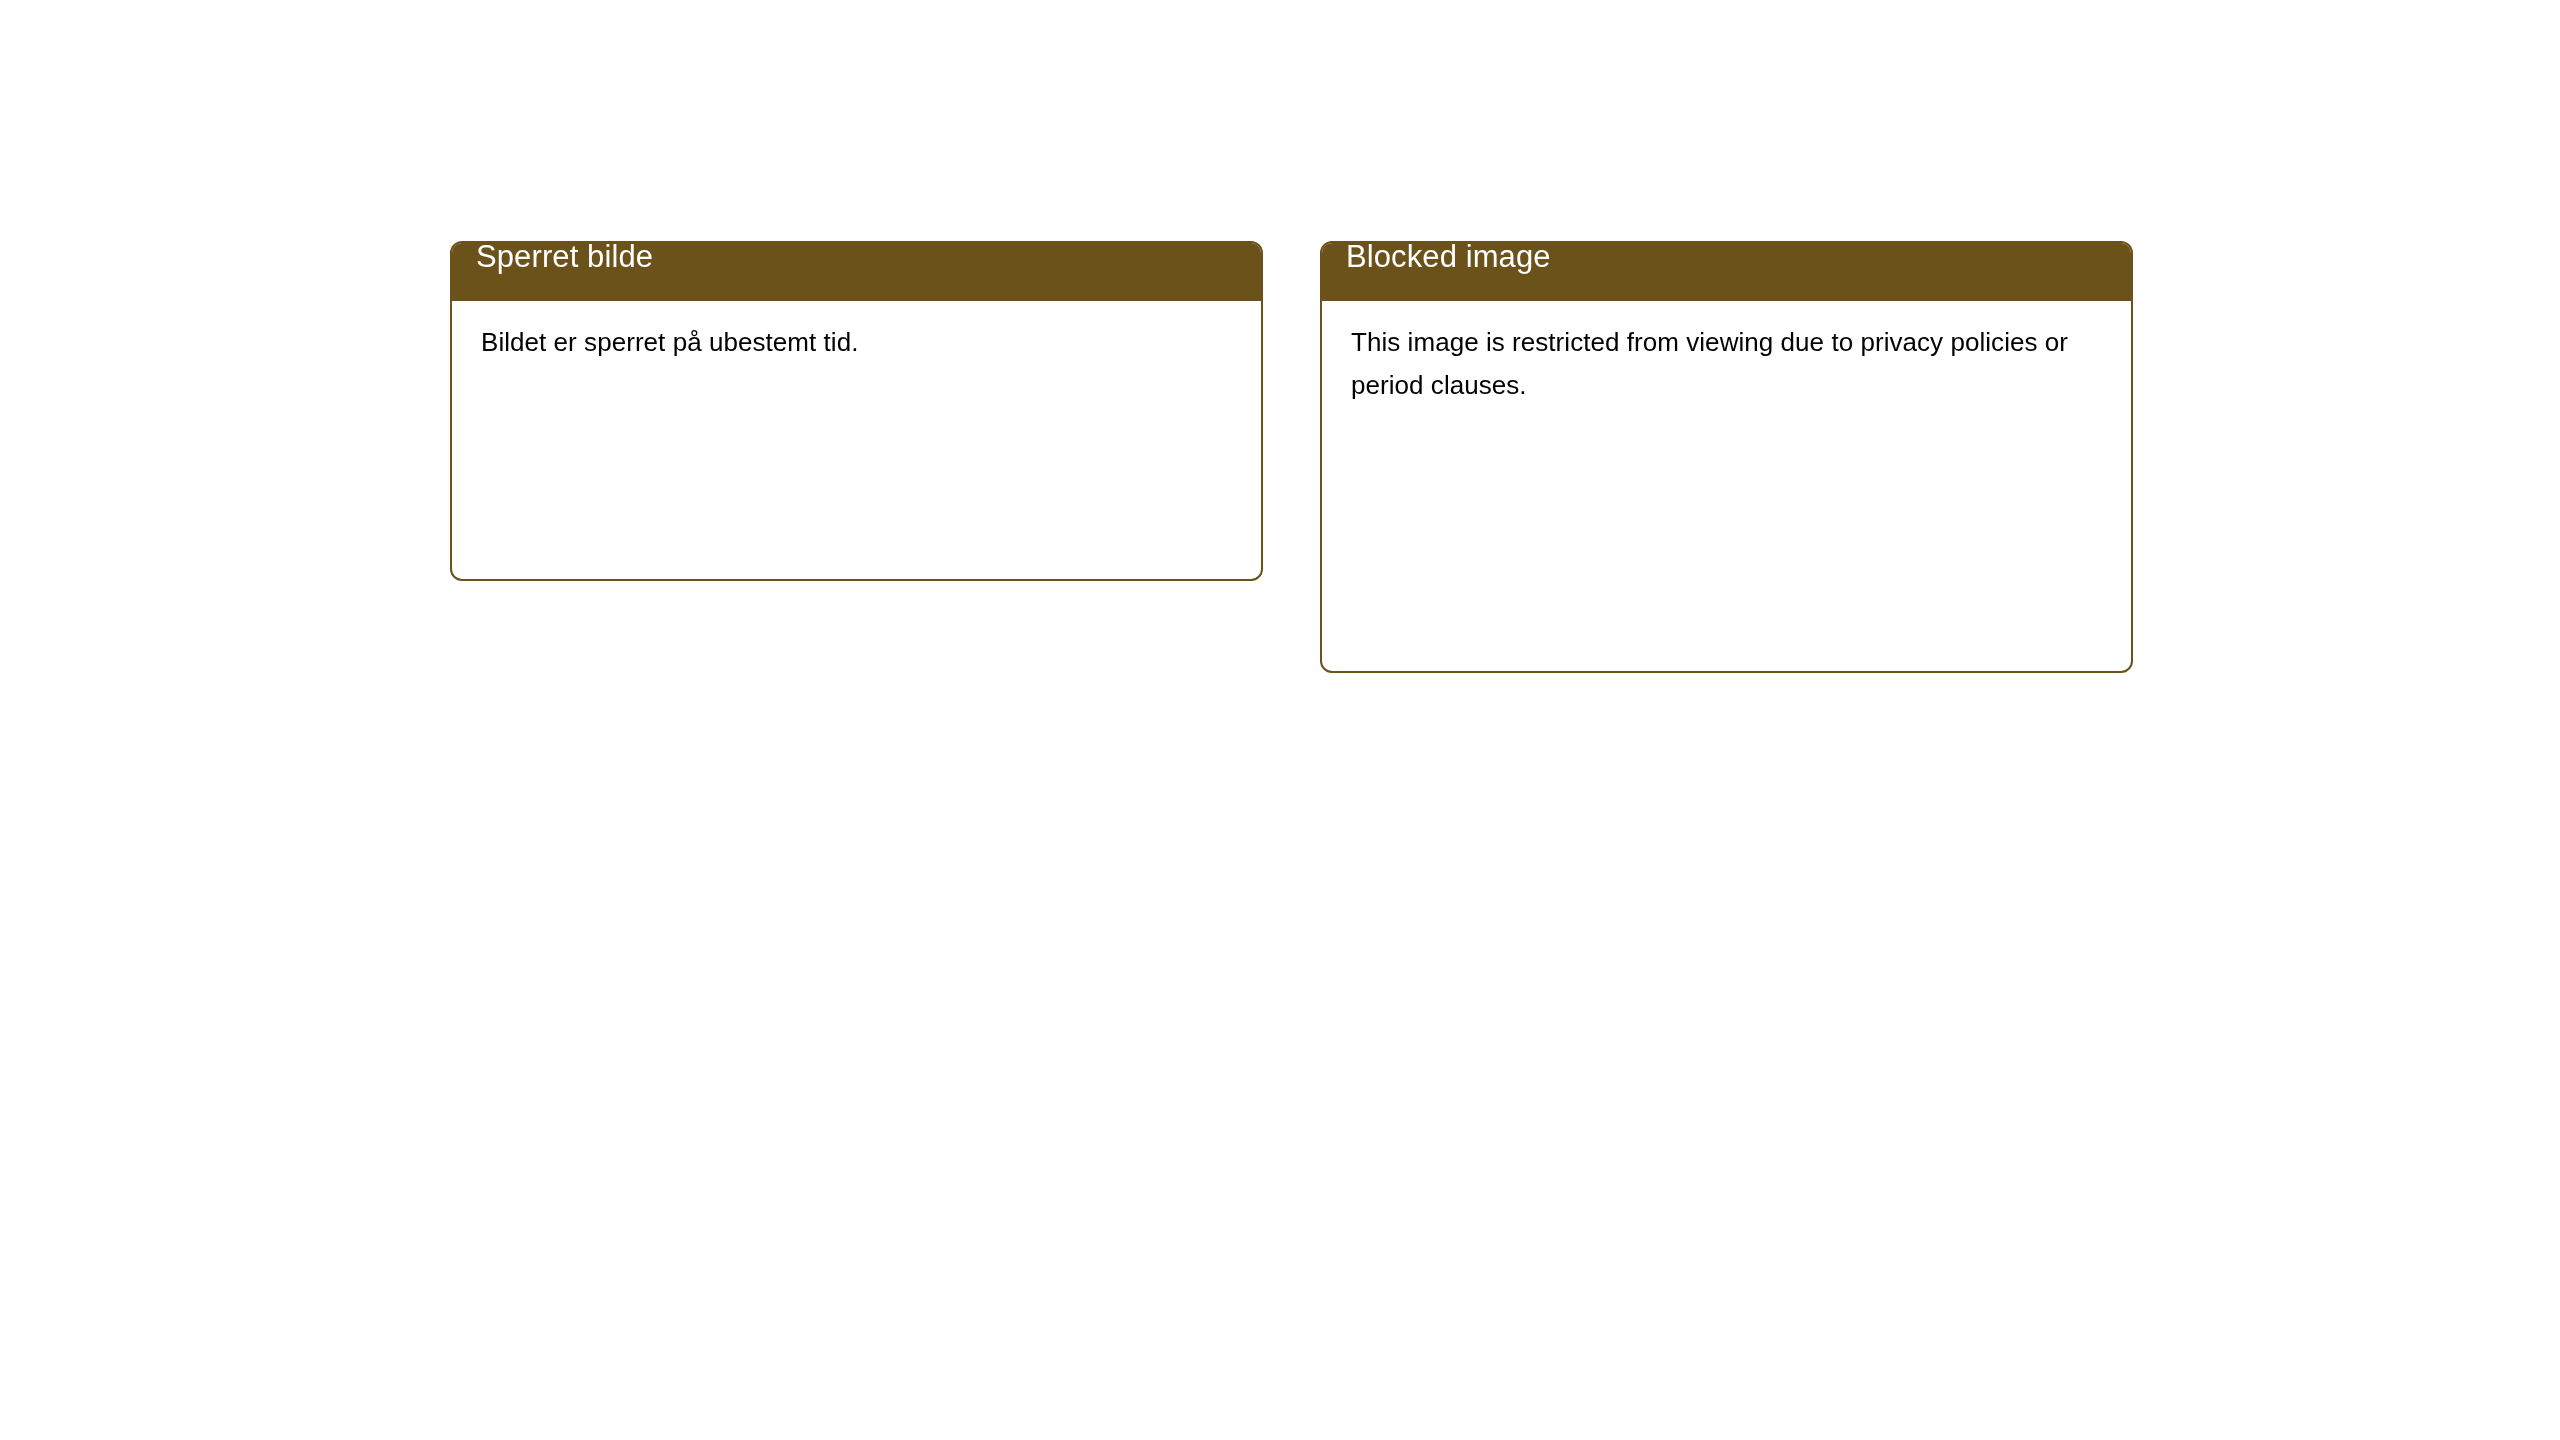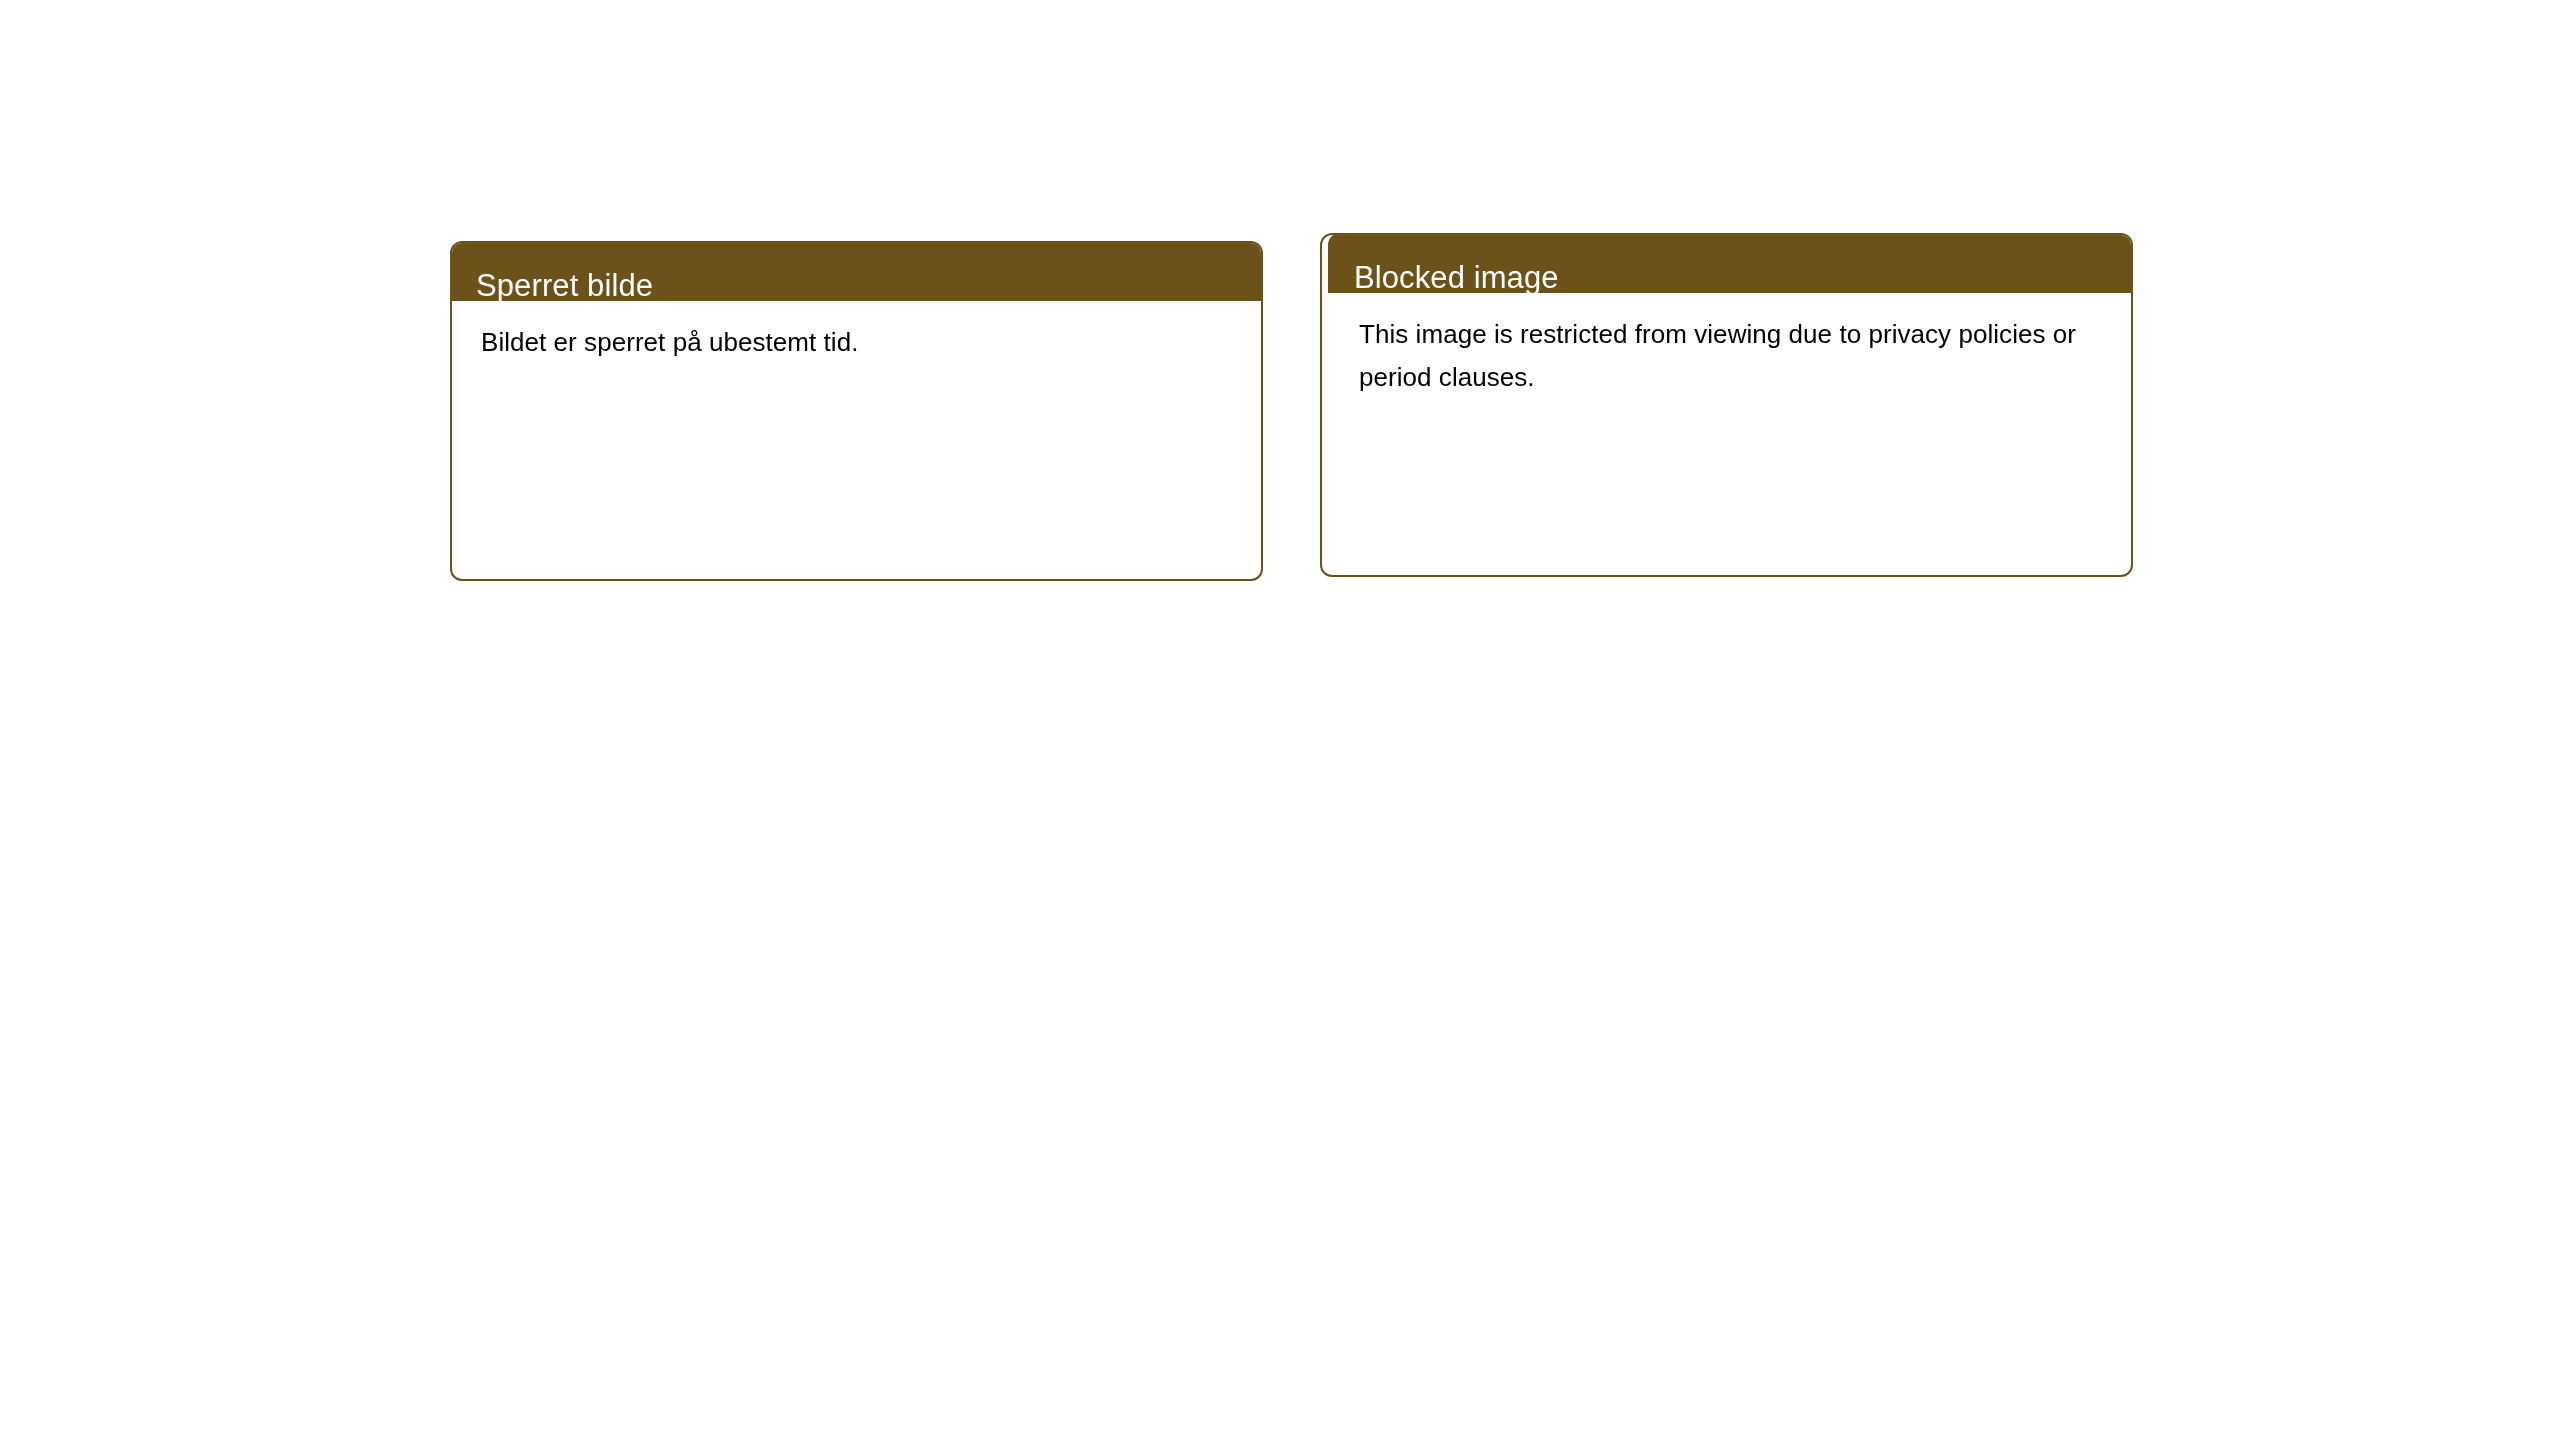--- a/index.html
+++ b/index.html
@@ -33,35 +33,34 @@
 
   #card-blocked-no {
     left: 450px;
     top: 241px;
     width: 813px;
     height: 340px;
   }
 
   #card-blocked-en {
     left: 1320px;
-    top: 233px;
+    top: 241px;
     width: 813px;
-    height: 344px;
-    padding-left: 8px;
+    height: 432px;
   }
 
   .card-header {
     box-sizing: border-box;
     height: 60px;
     background: #6B511A;
     margin: -2px -2px 0 -2px;
     border-top-left-radius: 12px;
     border-top-right-radius: 12px;
     display: flex;
-    align-items: flex-end;
+    align-items: flex-start;
     padding: 0 0 0 26px;
   }
 
   .card-title {
     color: #ffffff;
     font-size: 31px;
     font-weight: 400;
     line-height: 1;
     letter-spacing: 0.1px;
     white-space: nowrap;

